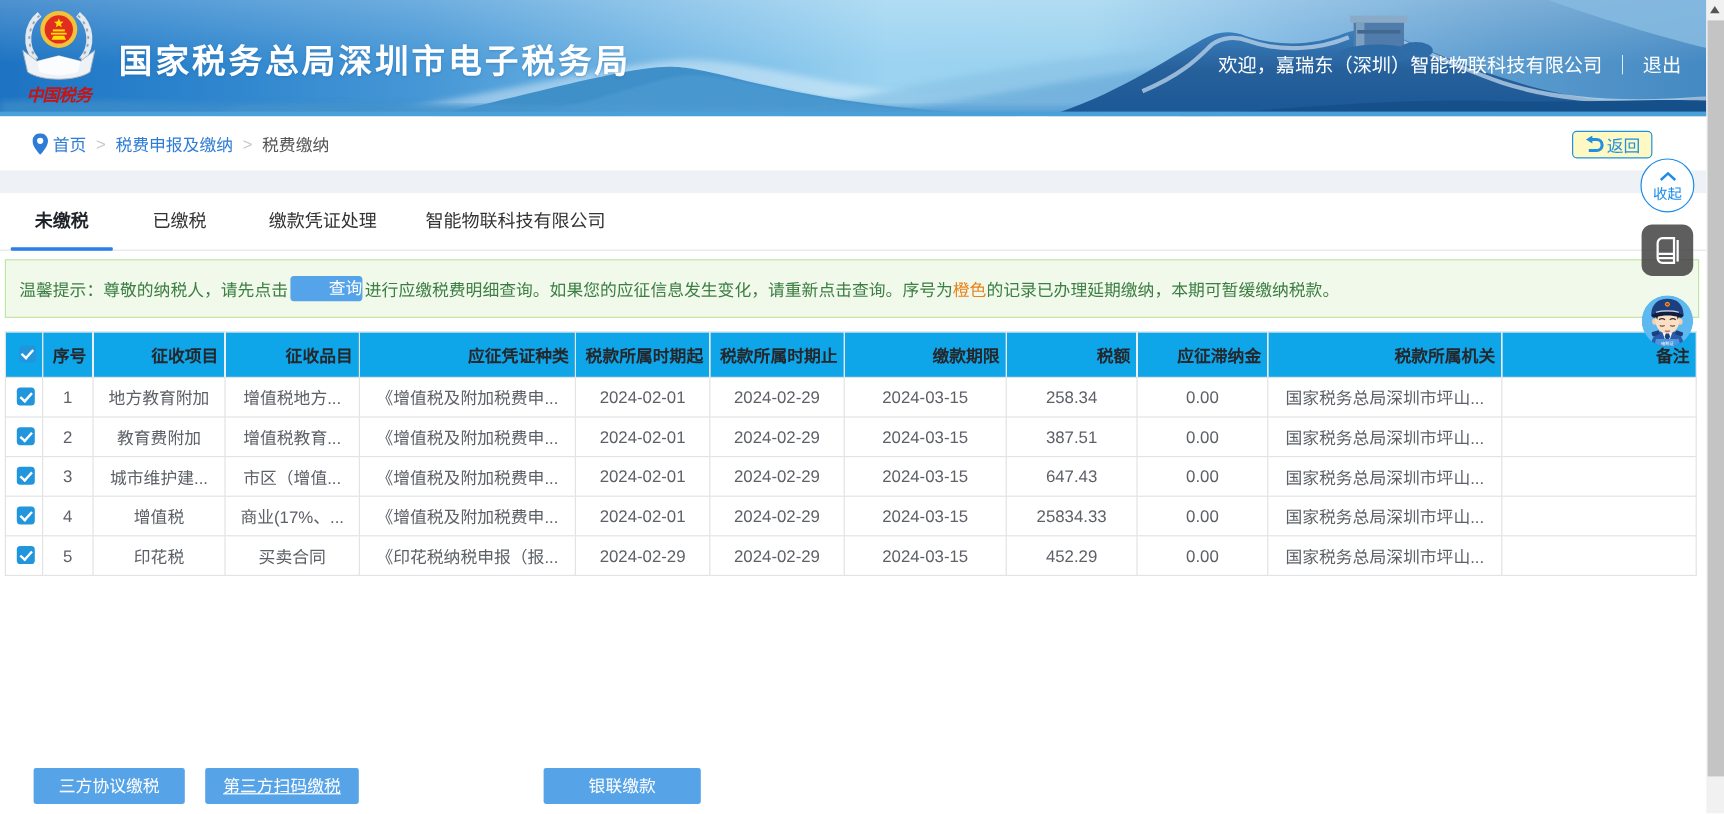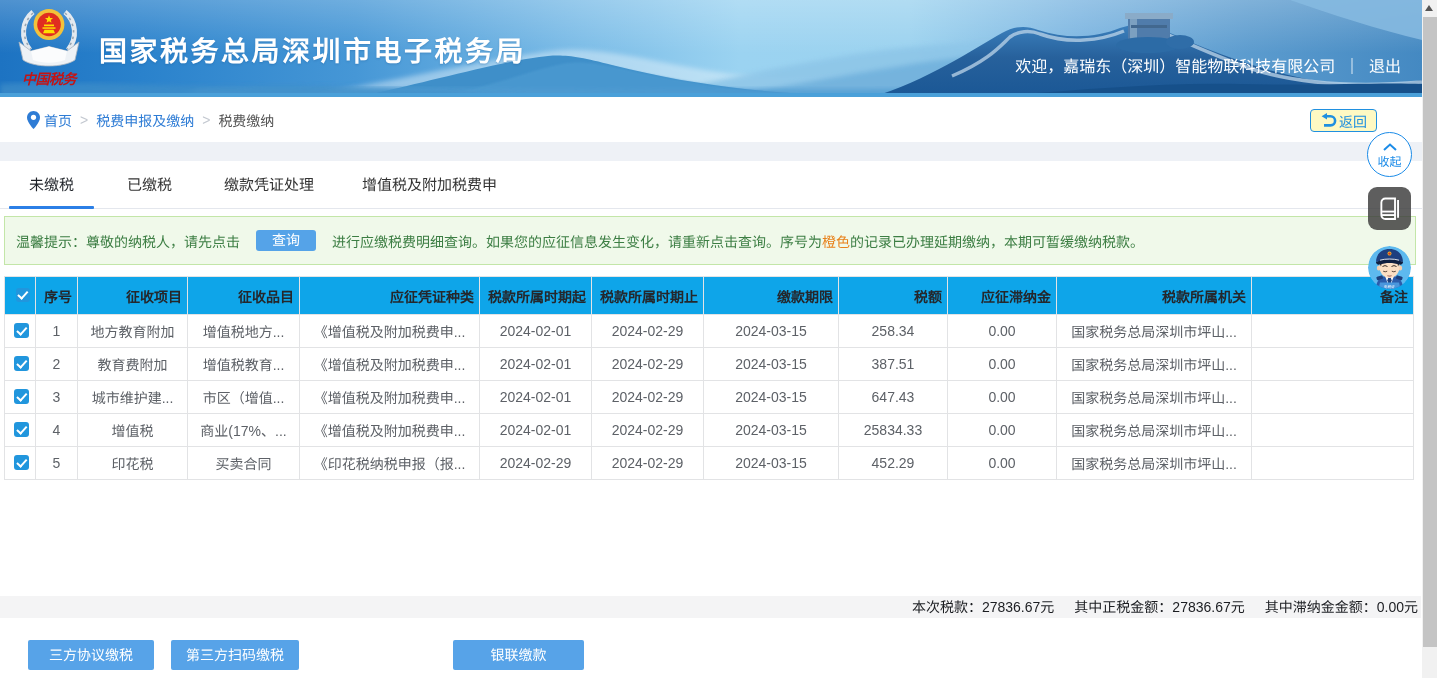--- a/index.html
+++ b/index.html
@@ -11,43 +11,43 @@
 
 .hdr { position:absolute; left:0; top:0; width:1422px; height:97px; overflow:hidden; }
 .hdr svg.bg { position:absolute; left:0; top:0; }
 .logo { position:absolute; left:18px; top:8px; }
 .cntax { position:absolute; left:20px; top:68px; width:58px; text-align:center;
   font-family:"Liberation Serif", serif; font-weight:bold; font-style:italic;
   color:#c41414; font-size:14px; letter-spacing:-0.5px; white-space:nowrap;}
 .htitle { position:absolute; left:99px; top:29px; color:#fff; font-size:28px;
   font-weight:bold; letter-spacing:2.5px; white-space:nowrap;
   text-shadow:0 1px 2px rgba(20,80,140,.3); }
-.welcome { position:absolute; right:21px; top:41px; color:#fff; font-size:16px; white-space:nowrap;margin-top:12px; }
+.welcome { position:absolute; right:21px; top:41px; color:#fff; font-size:16px; white-space:nowrap; }
 
 
 .crumb { position:absolute; left:0; top:97px; width:1422px; height:45px; background:#fff; }
 .crumb .inner { position:absolute; left:27px; top:13px; font-size:14px; color:#555; display:flex; align-items:center; }
 .crumb a { color:#2e7cd5; text-decoration:none; }
 .crumb .sep { color:#c3c8d0; margin:0 8px; font-size:14px; font-family:"Liberation Sans",sans-serif; }
 .pin { margin-right:4px; display:block; }
 
 .grayband { position:absolute; left:0; top:142px; width:1422px; height:19px; background:#eef1f6; }
 
 
 .tabs { position:absolute; left:0; top:161px; width:1422px; height:48px; background:#fff; border-bottom:1px solid #e4e7ed; }
 .tab { position:absolute; top:0; height:48px; line-height:48px; font-size:15px; color:#333; text-align:center; }
-.tab.act { color:#1f2329; font-weight:normal; }
+.tab.act { color:#1f2329; font-weight:bold; }
 .tab .bar { position:absolute; left:0; bottom:0; width:100%; height:3px; background:#2b7fe6; border-radius:1px; }
 
 
 .notice { position:absolute; left:4px; top:216px; width:1412px; height:49px;
   background:#f0f9ea; border:1px solid #c3e6a8; color:#3c7e43; font-size:14px; }
 .notice .in { position:absolute; left:11px; top:0; height:47px; display:flex; align-items:center; white-space:nowrap; }
 .qbtn { display:inline-block; width:60px; height:21px; line-height:21px; background:#55a3e8;
-  color:#fff; text-align:center; border-radius:3px; margin:0 16px; font-size:14px; }
+  color:#fff; text-align:right; border-radius:3px; margin:0 2px; font-size:14px; }
 .orange { color:#e8821c; }
 
 
 table.tb { position:absolute; left:4px; top:276px; width:1410px; border-collapse:collapse; table-layout:fixed; }
 .tb th, .tb td { border:1px solid #e2e3e5; text-align:center; font-size:14px;
   overflow:hidden; white-space:nowrap; padding:0 5px; }
 .tb th { background:#0ea5e9; color:#24272c; height:38px; font-weight:bold;text-align:right; }
 .tb td { color:#5d6167; height:33px; }
 .cbx { display:inline-block; width:14.5px; height:14.5px; background:#2196dd; border-radius:3px;
   position:relative; vertical-align:middle; top:-1.5px; margin-left:3px; }
@@ -188,21 +188,21 @@
       <path d="M7 0 L1.6 3.3 L7 6.6 Z" fill="#2090e0"></path>
     </svg>返回
   </div>
 
   <div class="grayband"></div>
 
   <div class="tabs">
     <div class="tab act" style="left:9px;width:85px;">未缴税<div class="bar"></div></div>
     <div class="tab" style="left:108px;width:83px;">已缴税</div>
     <div class="tab" style="left:206px;width:126px;">缴款凭证处理</div>
-    <div class="tab" style="left:345px;width:169px;">增值税及附加税费申</div>
+    <div class="tab" style="left:345px;width:169px;">智能物联科技有限公司</div>
   </div>
 
   <div class="notice">
     <div class="in">温馨提示：尊敬的纳税人，请先点击<span class="qbtn">查询</span>进行应缴税费明细查询。如果您的应征信息发生变化，请重新点击查询。序号为<span class="orange">橙色</span>的记录已办理延期缴纳，本期可暂缓缴纳税款。</div>
   </div>
 
   <table class="tb">
     <colgroup>
       <col style="width:31px">
         <col style="width:42px">
@@ -298,24 +298,23 @@
           <td>2024-02-29</td>
           <td>2024-03-15</td>
       <td>452.29</td>
           <td>0.00</td>
           <td>国家税务总局深圳市坪山...</td>
           <td></td>
     </tr>
   </tbody>
     </table>
 
-  <div class="sums">本次税款：<b>27836.67元</b><span class="gap"></span>其中正税金额：<b>27836.67元</b><span class="gap"></span>其中滞纳金金额：<b>0.00元</b></div>
 
   <div class="bbtn" style="left:28px;width:126px;">三方协议缴税</div>
-  <div class="bbtn" style="left:171px;width:128px;">第三方扫码缴税</div>
+  <div class="bbtn" style="left:171px;width:128px;text-decoration:underline;">第三方扫码缴税</div>
   <div class="bbtn" style="left:313px;width:129px;margin-top:40px;">银行端查询缴税</div>
   <div class="bbtn" style="left:453px;width:131px;">银联缴款</div>
 
   <div class="collapse">
     <div class="chev"><svg width="14" height="8" viewBox="0 0 14 8">
           <path d="M1 7 L7 1.5 L13 7" fill="none" stroke="#1c8ce8" stroke-width="2"></path>
         </svg></div>
     <div style="margin-top:-2px;">收起</div>
   </div>
   <div class="bookbtn">

